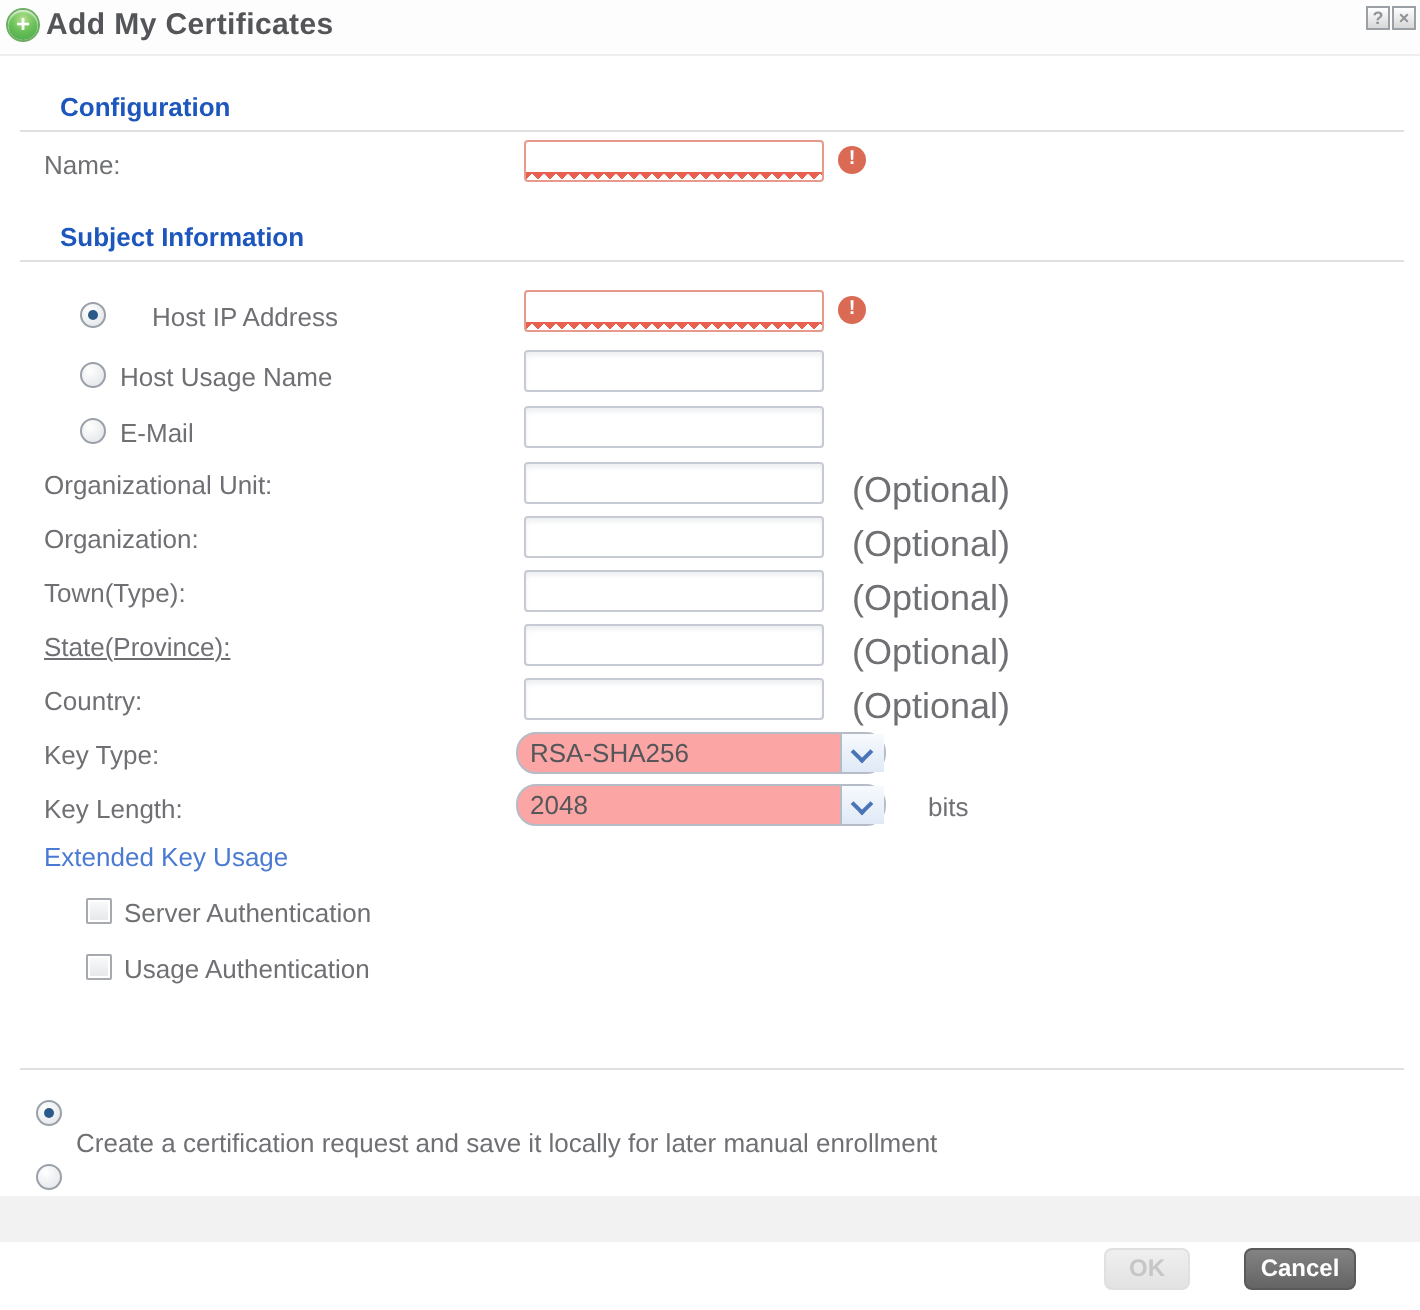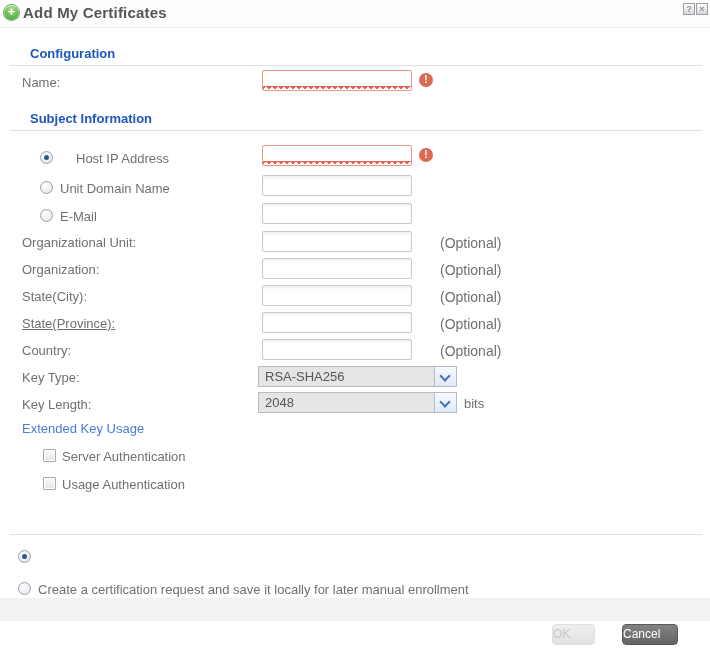--- a/index.html
+++ b/index.html
@@ -19,21 +19,21 @@
   .helpbtn { left:683px; }
   .closebtn { left:696px; }
 
   
   .sect { position:absolute; font-size:13px; font-weight:bold; color:#1d56bd;margin-left:12px; }
   .subsect { position:absolute; font-size:13px; color:#4b7ad2; }
   .divider { position:absolute; left:10px; right:8px; height:1px; background:#e0e0e0; }
 
   
   .lbl { position:absolute; font-size:13px; color:#6f7074; white-space:nowrap; }
-  .opt { position:absolute; left:440px; font-size:14px; color:#6f7074; }
+  .opt { position:absolute; left:426px; font-size:18px; color:#6f7074; }
 
   
   .ti { position:absolute; left:262px; width:150px; height:21px; box-sizing:border-box;
     border:1px solid #c6cad2; border-radius:2px; background:#ffffff;
     box-shadow: inset 0 2px 2px rgba(120,130,150,.12);
     font-family:"Liberation Sans", sans-serif; font-size:13px; color:#555; padding:0 4px; }
   .ti.err { border:1px solid #e59a8c; box-shadow:none;
     background-image:
       linear-gradient(45deg, transparent 64%, #e8604f 65%),
       linear-gradient(-45deg, transparent 64%, #e8604f 65%);
@@ -45,32 +45,32 @@
   .radio { position:absolute; width:13px; height:13px; box-sizing:border-box; border-radius:50%;
     border:1px solid #9aa0a8; background: radial-gradient(circle at 35% 30%, #ffffff 0%, #dfe2e6 100%); cursor:pointer; }
   .radio.on::after { content:""; position:absolute; left:3px; top:3px; width:5px; height:5px;
     border-radius:50%; background:#2c5a88; }
 
   
   .checkbox { position:absolute; width:13px; height:13px; box-sizing:border-box; border:1px solid #a6aaaf;
     border-radius:1px; background:linear-gradient(#fbfbfb,#e4e6e8); box-shadow: inset 0 0 0 1px #ffffff; cursor:pointer; }
 
   
-  .select { position:absolute; left:258px; width:199px; height:21px; box-sizing:border-box;
-    border:1px solid #b6bcc6; border-radius:0; background:#e5e5e5; cursor:pointer; }
+  .select { position:absolute; left:258px; width:185px; height:21px; box-sizing:border-box;
+    border:1px solid #b6bcc6; border-radius:10px; background:#fca5a5; cursor:pointer; }
   .select .val { position:absolute; left:6px; top:2px; font-size:13px; color:#55565a; }
   .select .arrow { position:absolute; right:0; top:0; bottom:0; width:21px;
     border-left:1px solid #b6bcc6; background:linear-gradient(#f7fafd,#dfe9f6); }
   .select .arrow::after { content:""; position:absolute; left:6px; top:5px; width:6px; height:6px;
     border-left:2px solid #4a74b8; border-bottom:2px solid #4a74b8; transform:rotate(-45deg); }
 
   
   .band { position:absolute; left:0; right:0; top:598px; height:23px; background:#f2f2f2; }
   .btn { position:absolute; top:624px; height:21px; box-sizing:border-box; border-radius:4px;
-    font-size:12px; font-weight:normal; line-height:19px; cursor:pointer; }
+    font-size:12px; font-weight:bold; text-align:center; line-height:19px; cursor:pointer; }
   .btn.ok { left:552px; width:43px; background:linear-gradient(#efefef,#e2e2e2);
     border:1px solid #e0e0e0; color:#c6c6c6; cursor:default; }
   .btn.cancel { left:622px; width:56px; background:linear-gradient(#838383,#646464);
     border:1px solid #5a5a5a; color:#ffffff; }
 </style>
 </head>
 <body>
 
 <div class="dialog">
 
@@ -90,36 +90,36 @@
 
   <div class="sect" style="left:18px; top:111px;text-align:right;">Subject Information</div>
   <div class="divider" style="top:130px;"></div>
 
   <span class="radio on" style="left:40px; top:151px;"></span>
   <div class="lbl" style="left:60px; top:151px;margin-left:16px;">Host IP Address</div>
   <input class="ti err" style="top: 145px;" value="">
   <div class="err-badge" style="top:148px;">!</div>
 
   <span class="radio" style="left:40px; top:181px;"></span>
-  <div class="lbl" style="left:60px; top:181px;">Unit Domain Name</div>
+  <div class="lbl" style="left:60px; top:181px;">Host Usage Name</div>
   <input class="ti" style="top: 175px;" value="">
 
   <span class="radio" style="left:40px; top:209px;"></span>
   <div class="lbl" style="left:60px; top:209px;">E-Mail</div>
   <input class="ti" style="top: 203px;" value="">
 
   <div class="lbl" style="left:22px; top:235px;">Organizational Unit:</div>
   <input class="ti" style="top: 231px;" value="">
   <div class="opt" style="top:235px;">(Optional)</div>
 
   <div class="lbl" style="left:22px; top:262px;">Organization:</div>
   <input class="ti" style="top: 258px;" value="">
   <div class="opt" style="top:262px;">(Optional)</div>
 
-  <div class="lbl" style="left:22px; top:289px;">State(City):</div>
+  <div class="lbl" style="left:22px; top:289px;">Town(Type):</div>
   <input class="ti" style="top: 285px;" value="">
   <div class="opt" style="top:289px;">(Optional)</div>
 
   <div class="lbl" style="left:22px; top:316px;text-decoration:underline;">State(Province):</div>
   <input class="ti" style="top: 312px;" value="">
   <div class="opt" style="top:316px;">(Optional)</div>
 
   <div class="lbl" style="left:22px; top:343px;">Country:</div>
   <input class="ti" style="top: 339px;" value="">
   <div class="opt" style="top:343px;">(Optional)</div>
@@ -143,19 +143,19 @@
   <div class="lbl" style="left:62px; top:449px;">Server Authentication</div>
 
   <span class="checkbox" style="left:43px; top:477px;"></span>
   <div class="lbl" style="left:62px; top:477px;">Usage Authentication</div>
 
   <div class="divider" style="top:534px;"></div>
 
   <span class="radio on" style="left:18px; top:550px;"></span>
 
   <span class="radio" style="left:18px; top:582px;"></span>
-  <div class="lbl" style="left:38px; top:582px;">Create a certification request and save it locally for later manual enrollment</div>
+  <div class="lbl" style="left:38px; top:564px;">Create a certification request and save it locally for later manual enrollment</div>
 
   <div class="band"></div>
   <div class="btn ok">OK</div>
   <div class="btn cancel">Cancel</div>
 
 </div>
 
 </body></html>

